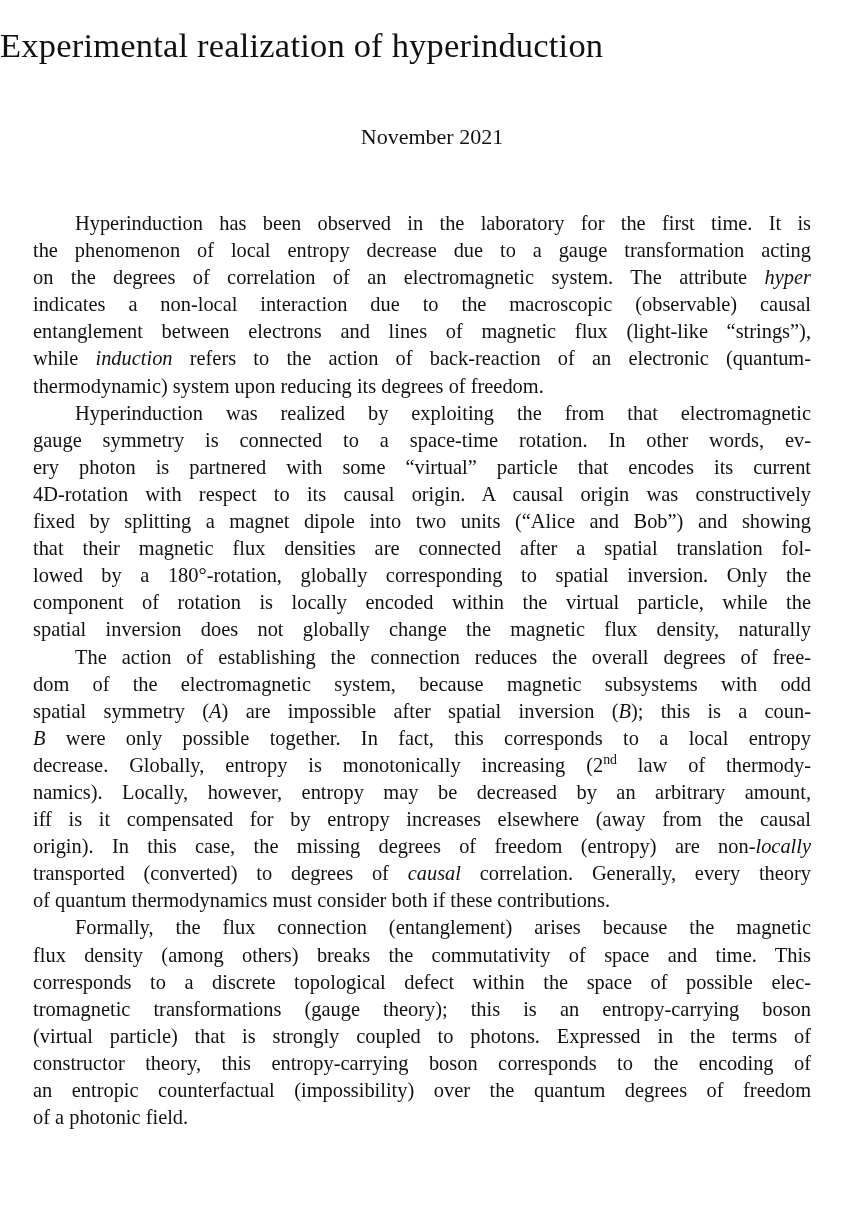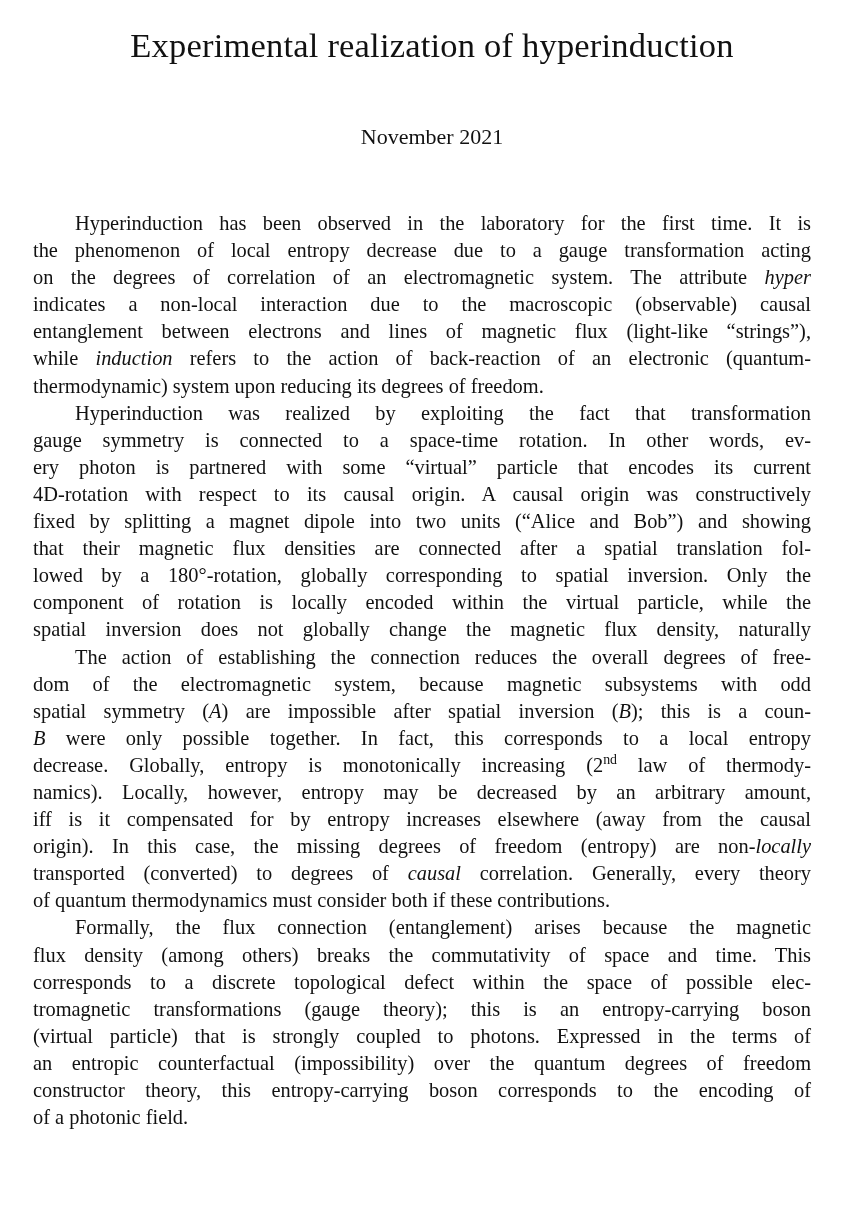--- a/index.html
+++ b/index.html
@@ -4,21 +4,21 @@
   <style>
     html, body { margin: 0; padding: 0; background: #ffffff; }
     body {
       width: 864px; height: 1219px; overflow: hidden;
       font-family: "DejaVu Serif", "Liberation Serif", serif;
       color: #111111;
     }
     .page { position: relative; width: 864px; height: 1219px; }
     .title {
       position: absolute; left: 0; right: 0; top: 26px;
-      text-align: center; font-size: 34.5px; font-weight: normal;
+      text-align: left; font-size: 34.5px; font-weight: normal;
       font-family: "Liberation Serif", "DejaVu Serif", serif;
       letter-spacing: 0.2px; margin: 0;
     }
     .date {
       position: absolute; left: 0; right: 0; top: 124px;
       text-align: center; font-size: 22px;
       font-family: "Liberation Serif", "DejaVu Serif", serif;
     }
     .body {
       position: absolute; left: 33px; top: 210px; width: 778px;
@@ -46,21 +46,21 @@
       <div class="para">
         <span class="line indent"><span>Hyperinduction has been observed in the laboratory for the first time. It is</span></span>
         <span class="line"><span>the phenomenon of local entropy decrease due to a gauge transformation acting</span></span>
         <span class="line"><span>on the degrees of correlation of an electromagnetic system. The attribute </span><span class="it">hyper</span></span>
         <span class="line"><span>indicates a non-local interaction due to the macroscopic (observable) causal</span></span>
         <span class="line"><span>entanglement between electrons and lines of magnetic flux (light-like “strings”),</span></span>
         <span class="line"><span>while </span><span class="it">induction</span><span> refers to the action of back-reaction of an electronic (quantum-</span></span>
         <span class="line last"><span>thermodynamic) system upon reducing its degrees of freedom.</span></span>
       </div>
       <div class="para">
-        <span class="line indent"><span>Hyperinduction was realized by exploiting the fact that transformation</span></span>
+        <span class="line indent"><span>Hyperinduction was realized by exploiting the from that electromagnetic</span></span>
         <span class="line"><span>gauge symmetry is connected to a space-time rotation.  In other words, ev-</span></span>
         <span class="line"><span>ery photon is partnered with some “virtual” particle that encodes its current</span></span>
         <span class="line"><span>4D-rotation with respect to its causal origin. A causal origin was constructively</span></span>
         <span class="line"><span>fixed by splitting a magnet dipole into two units (“Alice and Bob”) and showing</span></span>
         <span class="line"><span>that their magnetic flux densities are connected after a spatial translation fol-</span></span>
         <span class="line"><span>lowed by a 180°-rotation, globally corresponding to spatial inversion. Only the</span></span>
         <span class="line"><span>component of rotation is locally encoded within the virtual particle, while the</span></span>
         <span class="line"><span>spatial inversion does not globally change the magnetic flux density, naturally</span></span>
       </div>
       <div class="para">
@@ -74,18 +74,18 @@
         <span class="line"><span>origin). In this case, the missing degrees of freedom (entropy) are non-</span><span class="it">locally</span></span>
         <span class="line"><span>transported (converted) to degrees of </span><span class="it">causal</span><span> correlation. Generally, every theory</span></span>
         <span class="line last"><span>of quantum thermodynamics must consider both if these contributions.</span></span>
       </div>
       <div class="para">
         <span class="line indent"><span>Formally, the flux connection (entanglement) arises because the magnetic</span></span>
         <span class="line"><span>flux density (among others) breaks the commutativity of space and time. This</span></span>
         <span class="line"><span>corresponds to a discrete topological defect within the space of possible elec-</span></span>
         <span class="line"><span>tromagnetic transformations (gauge theory); this is an entropy-carrying boson</span></span>
         <span class="line"><span>(virtual particle) that is strongly coupled to photons. Expressed in the terms of</span></span>
+        <span class="line"><span>constructor theory, this entropy-carrying boson corresponds to the encoding of</span></span>
         <span class="line"><span>an entropic counterfactual (impossibility) over the quantum degrees of freedom</span></span>
-        <span class="line"><span>constructor theory, this entropy-carrying boson corresponds to the encoding of</span></span>
         <span class="line last"><span>of a photonic field.</span></span>
       </div>
     </div>
 </div>
 
 </body></html>

